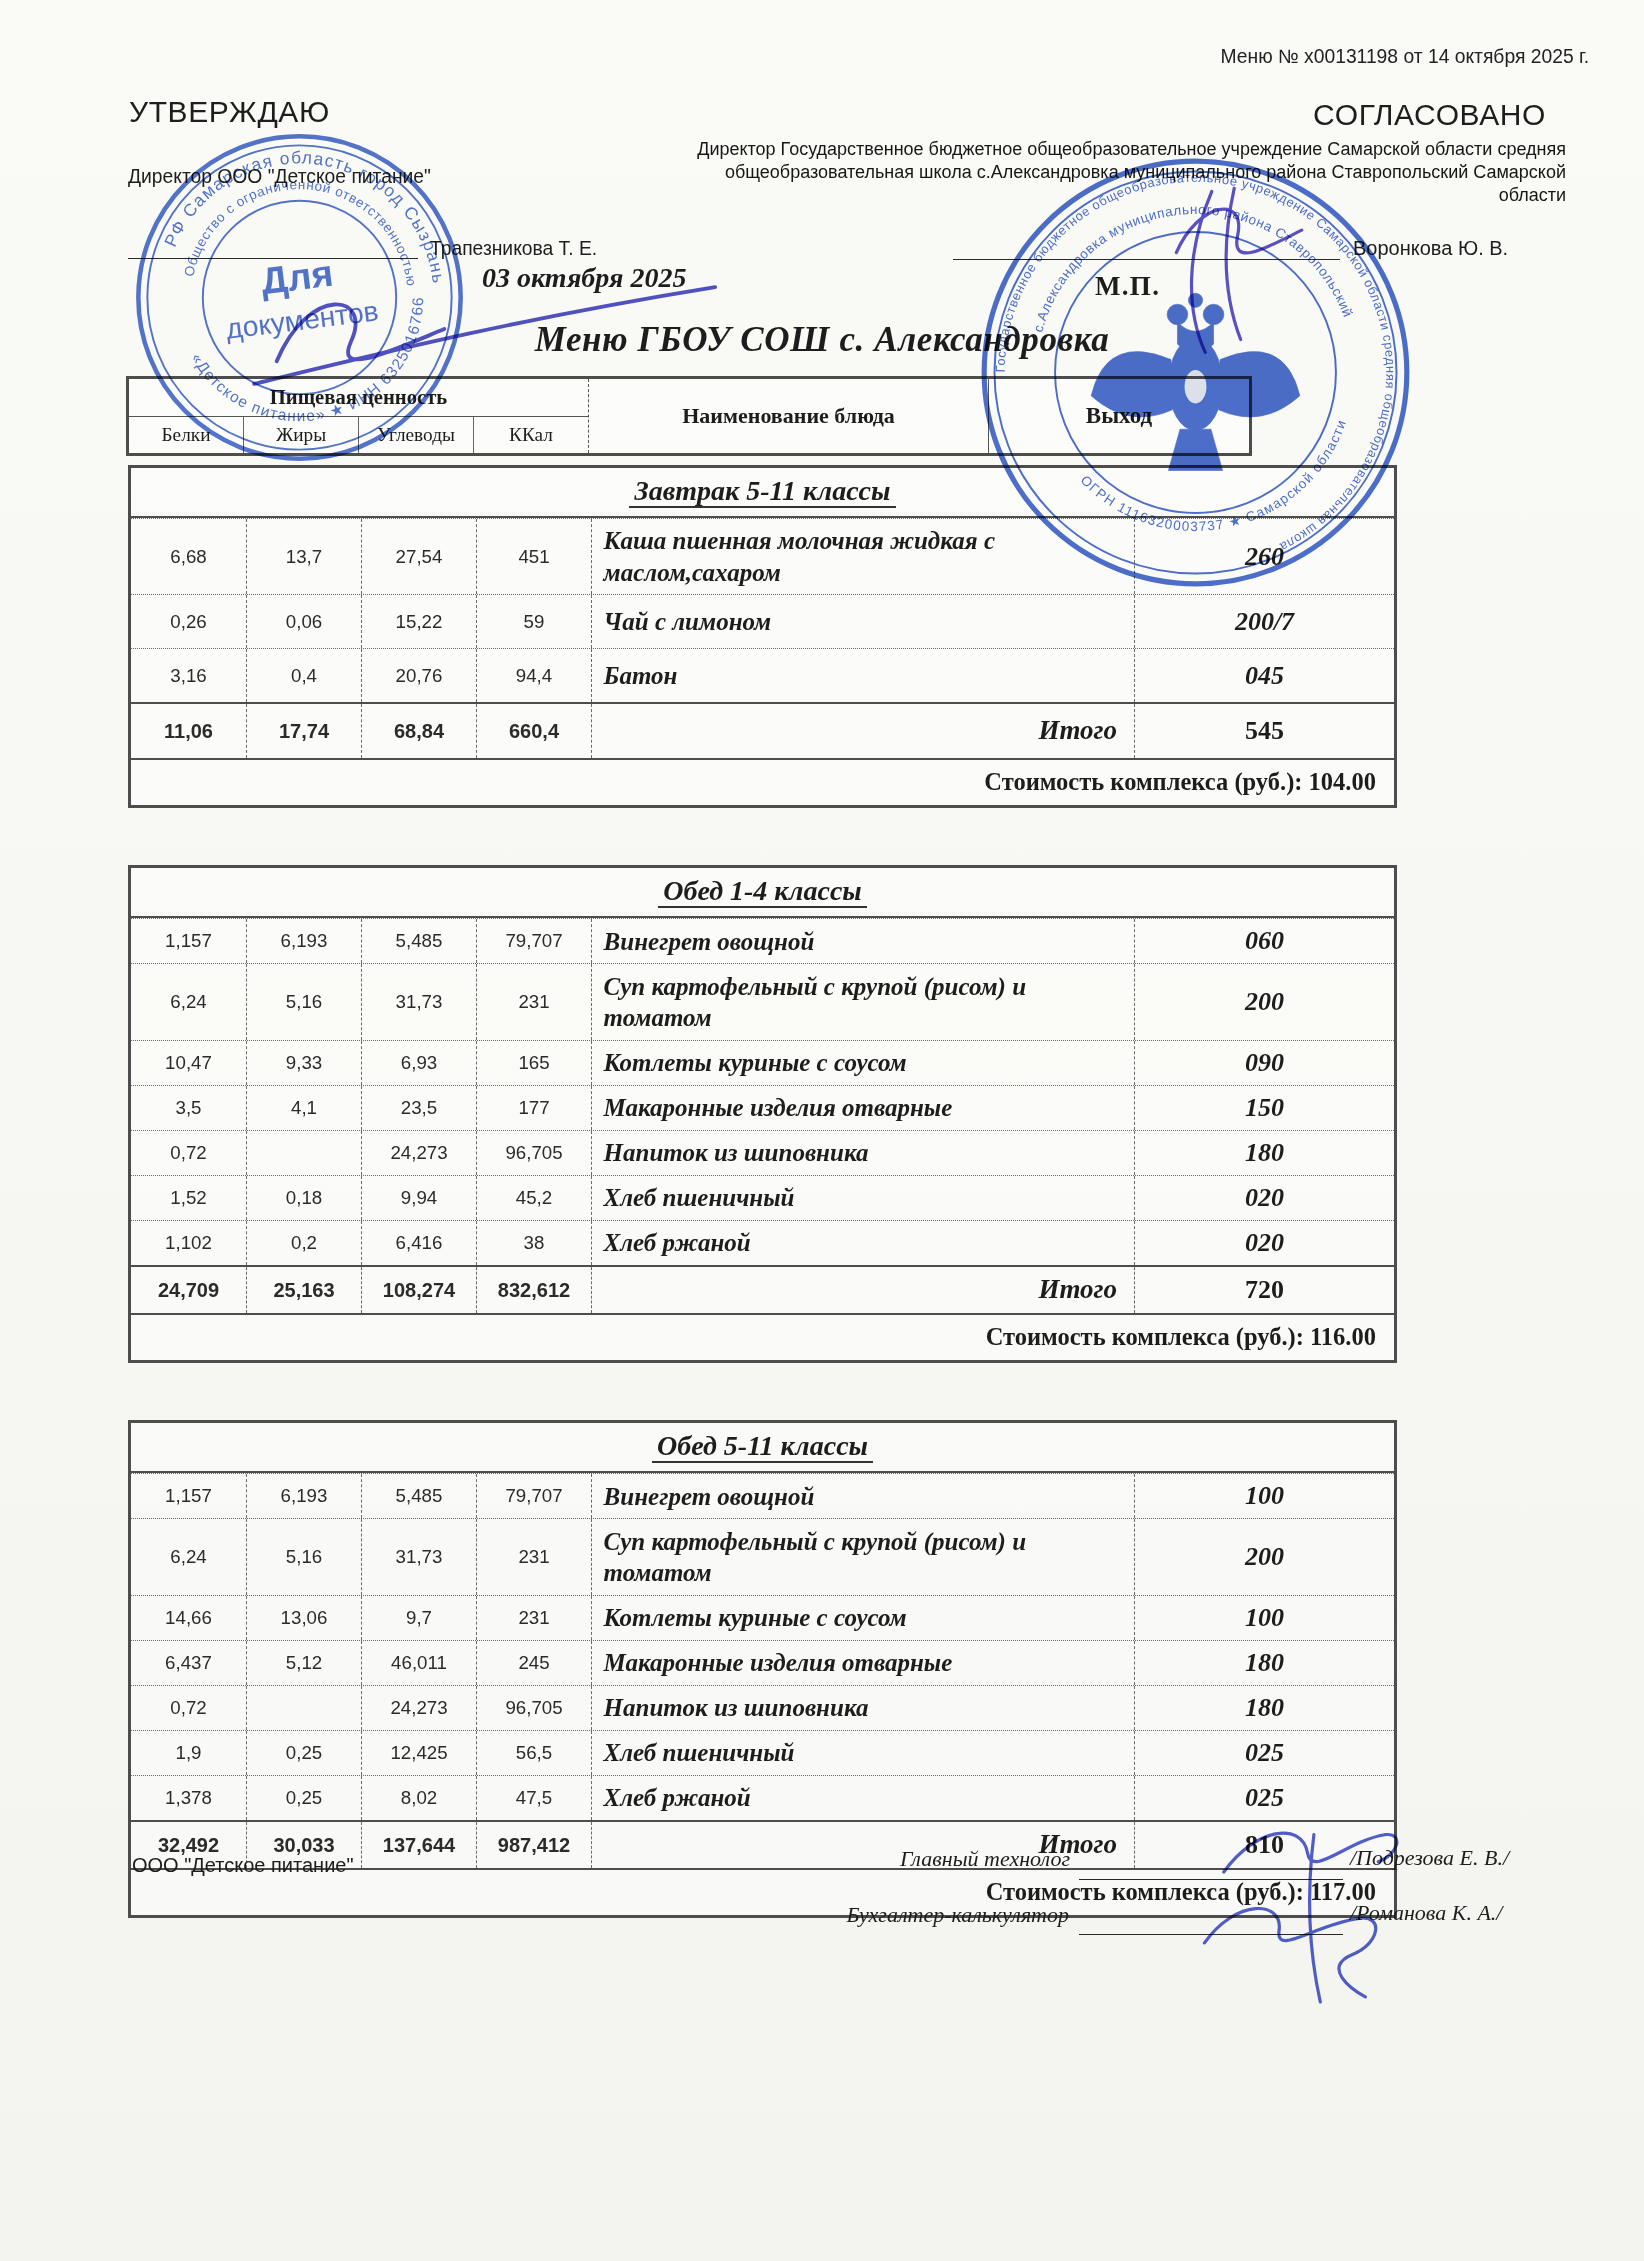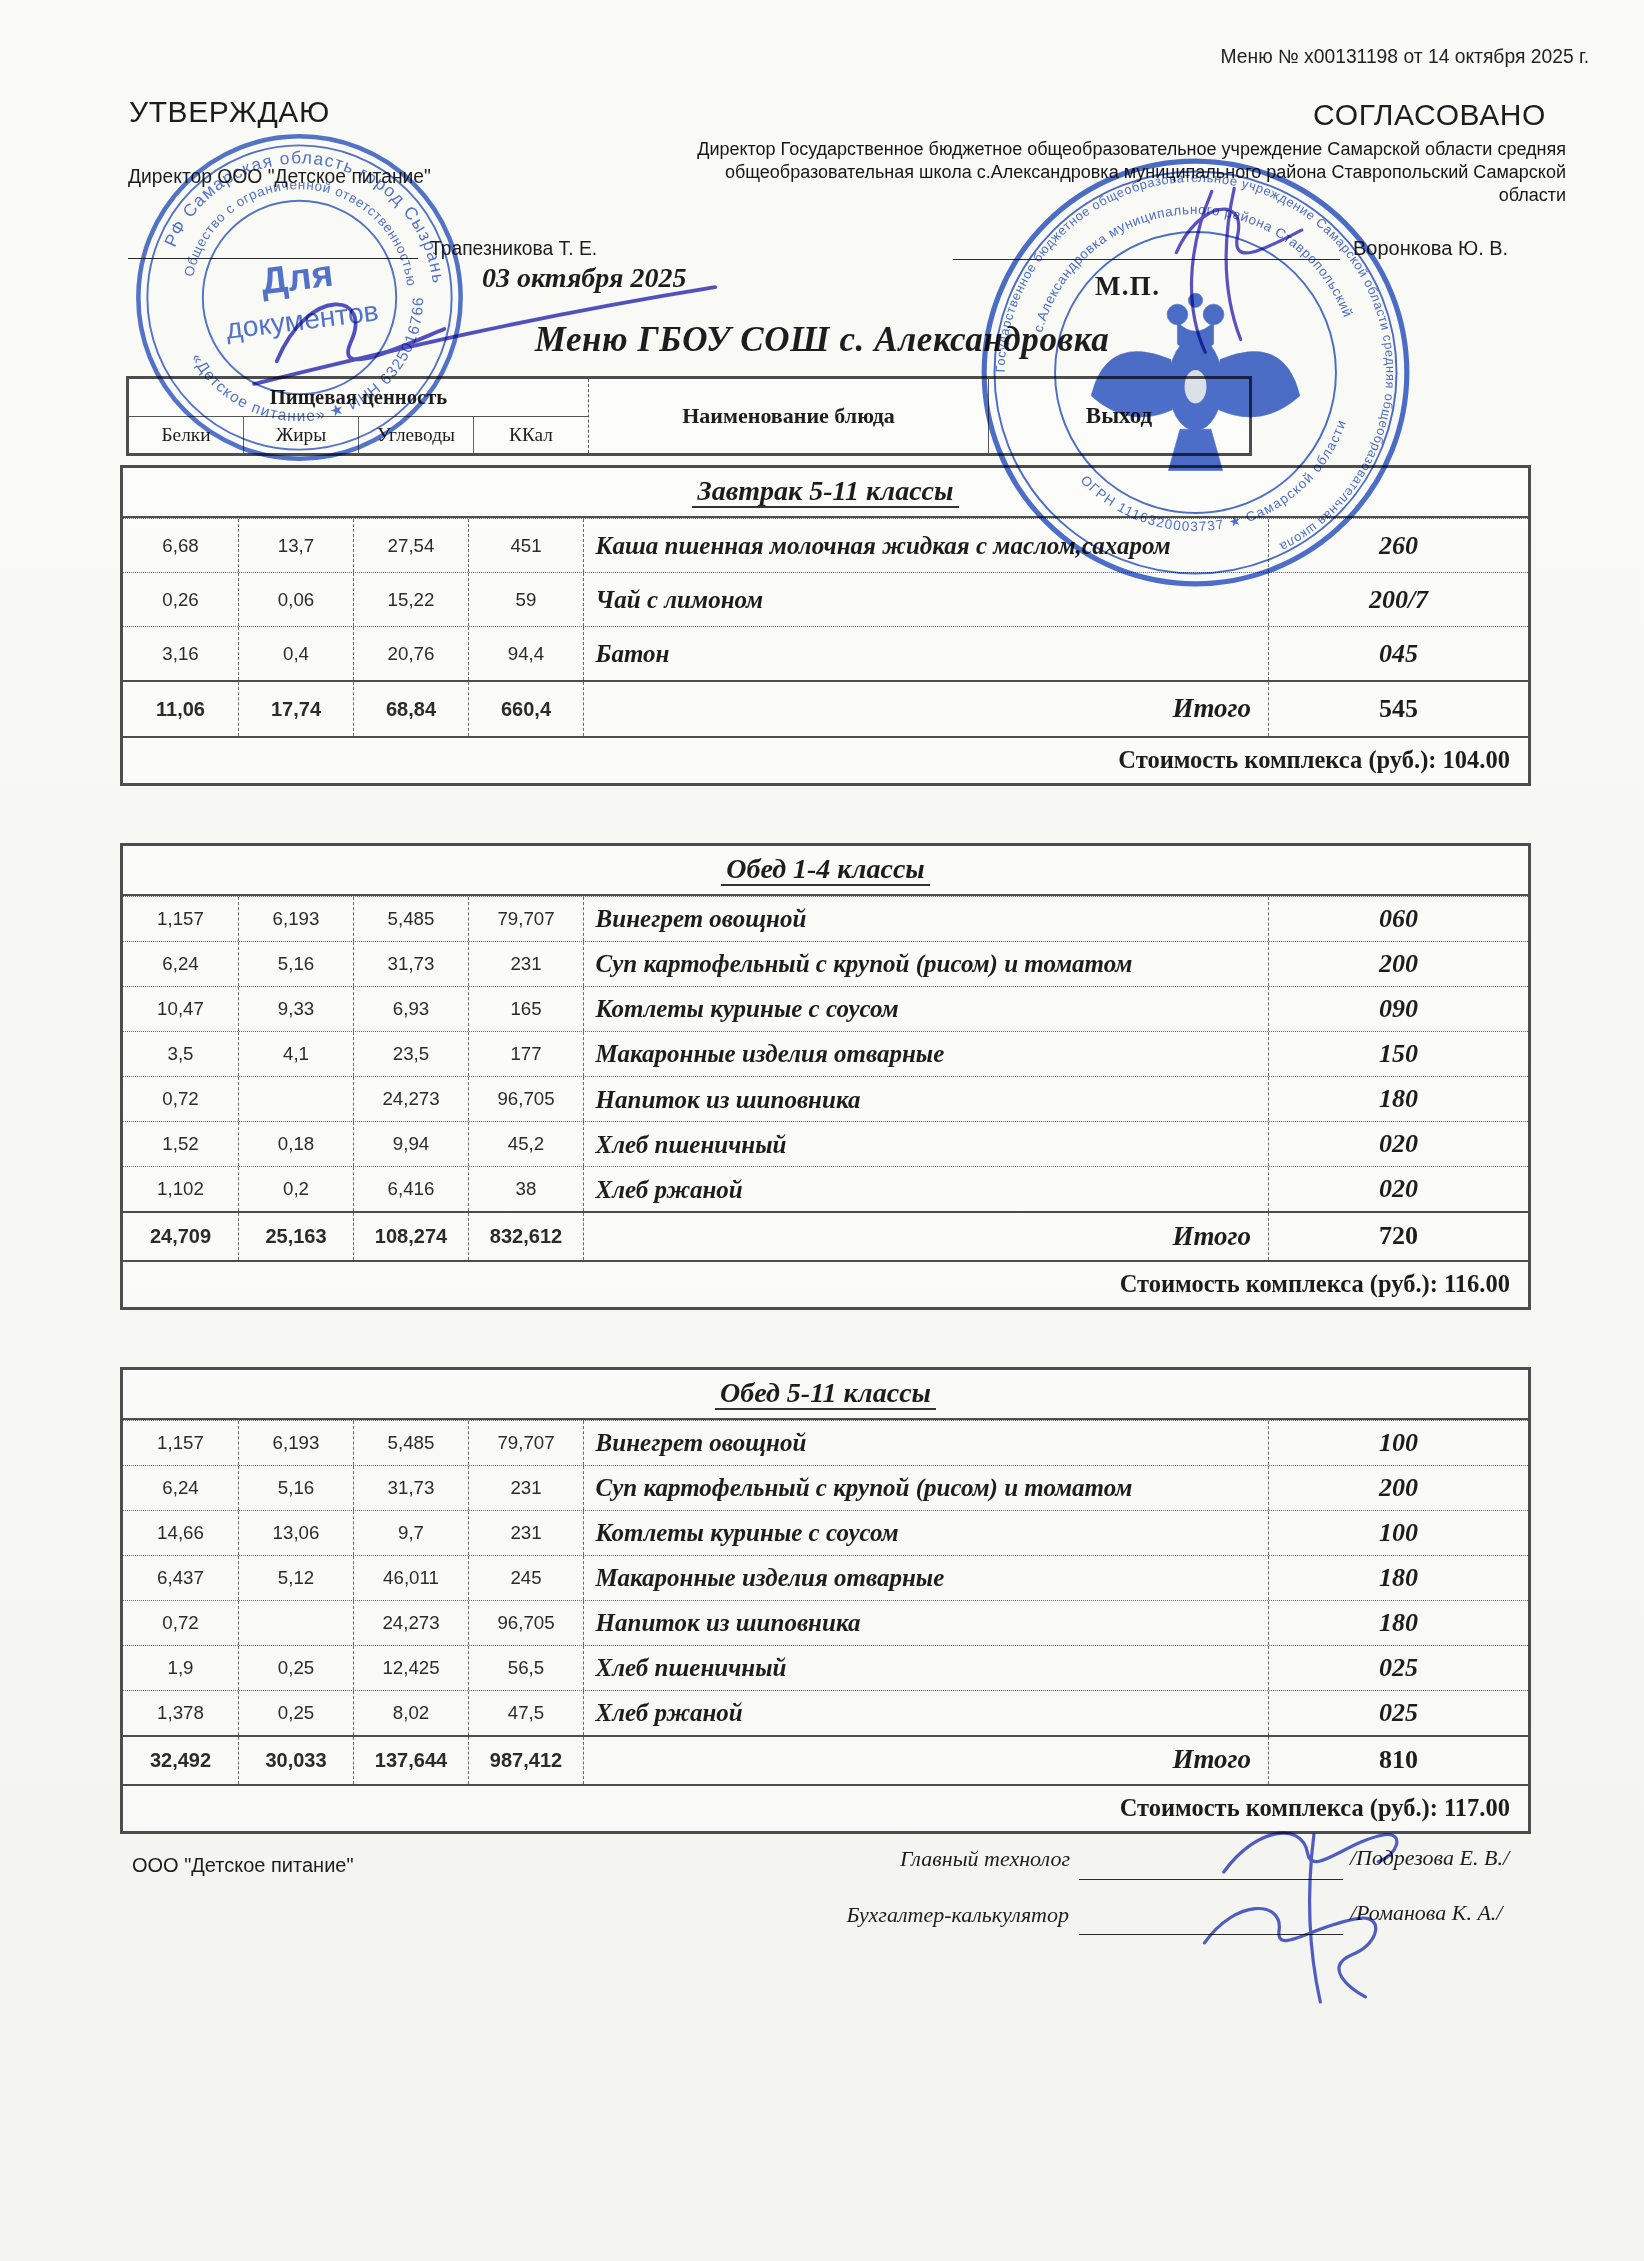--- a/index.html
+++ b/index.html
@@ -28,21 +28,21 @@
   .htable{left:126px;top:376px;width:1126px;display:flex;border:3.9px solid #4d4d4d;box-sizing:border-box;background:rgba(255,255,255,.45);}
   .h-left{width:459px;border-right:1.9px dashed #555;display:flex;flex-direction:column;}
   .h-nutrition{height:37px;line-height:37px;text-align:center;font-weight:bold;font-size:20.6px;border-bottom:1.9px solid #555;}
   .h-sub{display:flex;height:36px;}
   .h-sub-cell{flex:1;text-align:center;line-height:36px;font-size:19.3px;border-left:1.3px solid #666;}
   .h-sub-cell:first-child{border-left:none;}
   .h-dish{flex:1;display:flex;align-items:center;justify-content:center;font-weight:bold;font-size:22px;}
   .h-out{width:260px;border-left:1.9px solid #555;display:flex;align-items:center;justify-content:center;font-weight:bold;font-size:23px;}
 
   
-  .sections{left:120px;top:465px;width:1411px;}
+  .sections{left:128px;top:465px;width:1269px;}
   .sec{border:3.9px solid #4d4d4d;box-sizing:border-box;margin-bottom:57px;background:rgba(255,255,255,.45);}
   .sec-title{height:48px;line-height:45px;text-align:center;font-size:28px;font-weight:bold;font-style:italic;border-bottom:2.6px solid #4d4d4d;}
   .sec-title span{border-bottom:2.6px solid #333;padding:0 5.2px;}
   .row{display:flex;align-items:stretch;border-top:1.9px dotted #6a6a6a;}
   .row:first-of-type{border-top:none;}
   .cell{display:flex;align-items:center;box-sizing:border-box;}
   .num{width:115px;justify-content:center;font-size:18.7px;color:#2b2b2b;border-left:1.3px dashed #6a6a6a;}
   .num:first-child{border-left:none;}
   .dish{flex:1;border-left:1.3px dashed #6a6a6a;font-size:25px;font-weight:bold;font-style:italic;
         font-family:"Liberation Serif","DejaVu Serif",serif;padding:6.4px 9px 6.4px 11.6px;line-height:1.25;}

